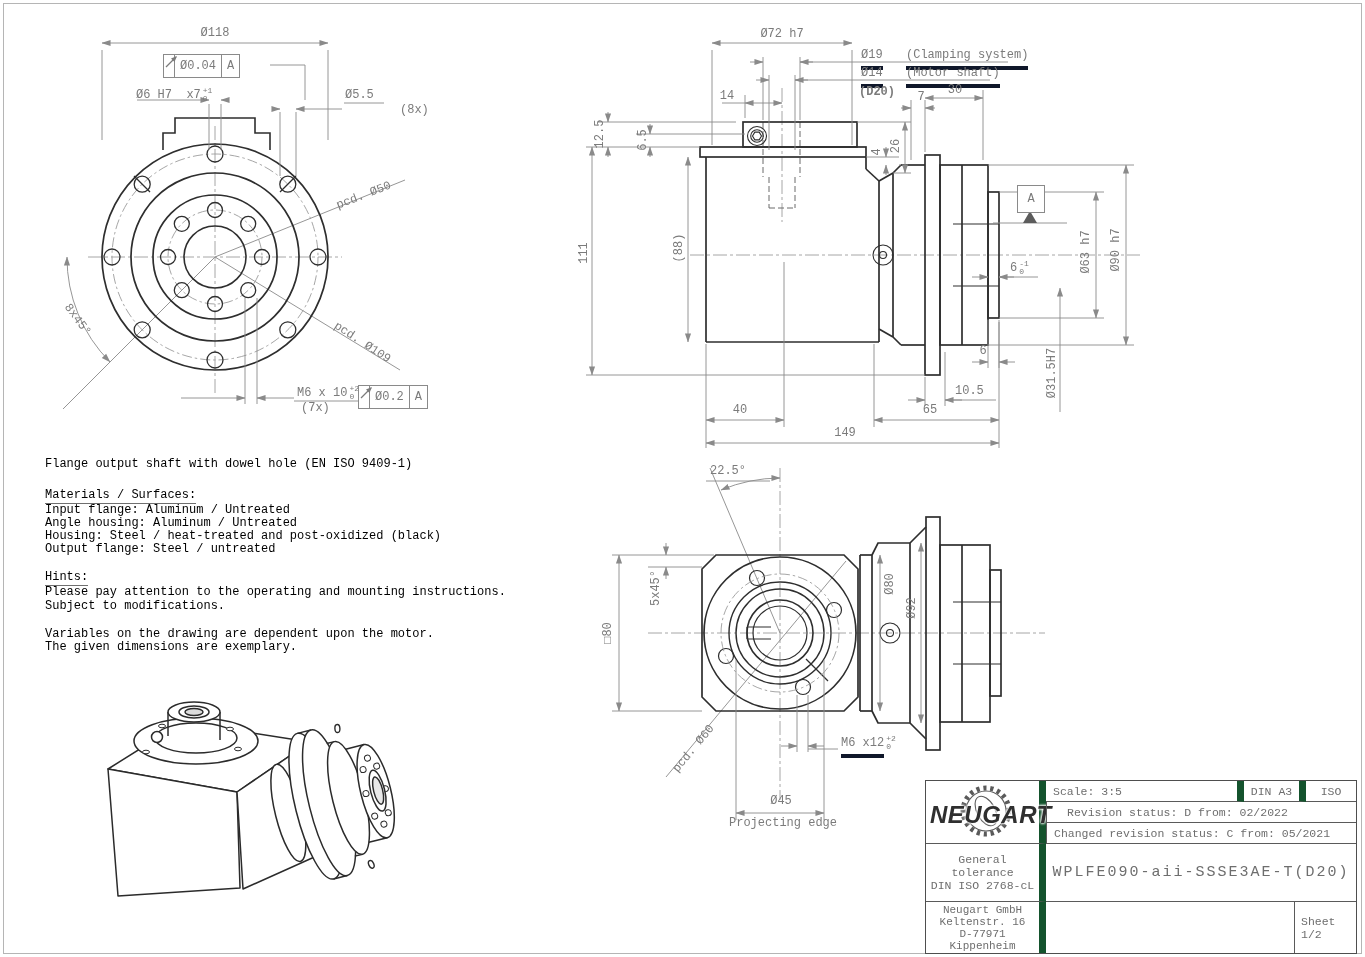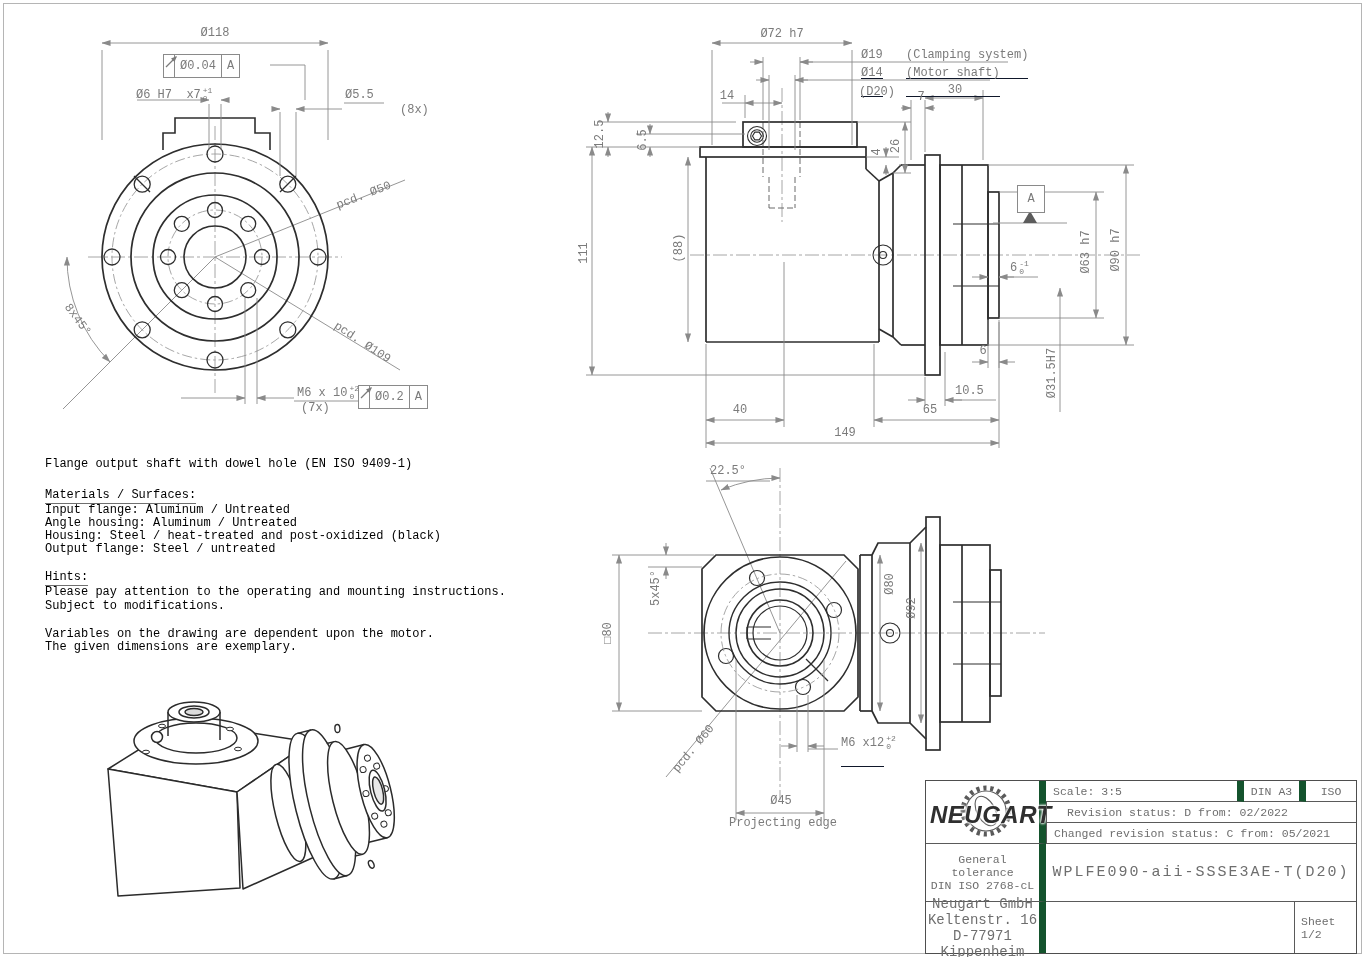--- a/index.html
+++ b/index.html
@@ -4,21 +4,21 @@
 <style>
   html,body{margin:0;padding:0;background:#e8e8e8;}
   .page{position:relative;width:1365px;height:957px;background:#ffffff;overflow:hidden;
         font-family:"Liberation Mono","DejaVu Sans Mono",monospace;}
   .frame{position:absolute;left:3px;top:3px;width:1357px;height:949px;border:1px solid #b5b5b5;}
   svg{position:absolute;left:0;top:0;}
   .lbl{position:absolute;font-size:12px;color:#7b7b7b;white-space:pre;line-height:13px;
        transform:translate(-50%,-50%);}
   .lla{position:absolute;font-size:12px;color:#7b7b7b;white-space:pre;line-height:13px;}
   .r90{transform:translate(-50%,-50%) rotate(-90deg);}
-  .ul{border-bottom:1px solid #0f172a;padding-bottom:16px;}
+  .ul{border-bottom:4px solid #0f172a;padding-bottom:4px;}
   .tst{display:inline-flex;flex-direction:column;font-size:8px;line-height:8px;
        vertical-align:middle;margin-left:2px;}
   .tst i{font-style:normal;}
   .fcf{position:absolute;display:flex;border:1px solid #8a8a8a;background:#fff;height:22px;}
   .fcf .c{display:flex;align-items:center;justify-content:center;font-size:12px;color:#7b7b7b;
           border-right:1px solid #8a8a8a;padding:0 5px;}
   .fcf .c:last-child{border-right:none;}
   .datumbox{position:absolute;width:26px;height:26px;border:1px solid #8a8a8a;display:flex;
             align-items:center;justify-content:center;font-size:12px;color:#7b7b7b;background:#fff;}
   .note{position:absolute;font-size:12px;color:#000000;white-space:pre;}
@@ -408,21 +408,21 @@
     </span>
     <span class="c">Ø0.2</span>
     <span class="c">A</span>
   </div>
 
   <div class="lbl" style="left:782px;top:34px;">Ø72 h7</div>
   <div class="lla ul" style="left:861px;top:49px;">Ø19</div>
   <div class="lla ul" style="left:906px;top:49px;">(Clamping system)</div>
   <div class="lla ul" style="left:861px;top:67px;">Ø14</div>
   <div class="lla ul" style="left:906px;top:67px;">(Motor shaft)</div>
-  <div class="lla" style="left:859px;top:86px;">(D20)</div>
+  <div class="lla" style="left:859px;top:86px;font-weight:bold;">(D20)</div>
   <div class="lbl" style="left:727px;top:96px;">14</div>
   <div class="lbl" style="left:921px;top:97px;">7</div>
   <div class="lbl" style="left:955px;top:90px;">30</div>
   <div class="lbl r90" style="left:600px;top:134px;">12.5</div>
   <div class="lbl r90" style="left:643px;top:140px;">6.5</div>
   <div class="lbl r90" style="left:584px;top:253px;">111</div>
   <div class="lbl r90" style="left:679px;top:248px;">(88)</div>
   <div class="lbl r90" style="left:877px;top:152px;">4</div>
   <div class="lbl r90" style="left:896px;top:146px;">26</div>
   <div class="datumbox" style="left:1017px;top:185px;">A</div>
@@ -480,21 +480,21 @@
       <div>
           <div>General</div>
           <div>tolerance</div>
           <div>DIN ISO 2768-cL</div>
         </div>
     </div>
     <div class="cell bB ccent" style="left:120px;top:63px;width:310px;height:58px;">
       <span class="partnum">WPLFE090-aii-SSSE3AE-T(D20)</span>
     </div>
 
-    <div class="cell bR ccent" style="left:0;top:121px;width:120px;height:51px;font-size:14px;">
+    <div class="cell bR ccent" style="left:0;top:121px;width:120px;height:51px;font-size:11px;">
       <div>
           <div>Neugart GmbH</div>
           <div>Keltenstr. 16</div>
           <div>D-77971 Kippenheim</div>
         </div>
     </div>
     <div class="cell" style="left:120px;top:121px;width:248px;height:51px;"></div>
     <div class="cell vcent" style="left:368px;top:121px;width:62px;height:51px;padding-left:6px;border-left:1px solid #5a5a5a;">Sheet 1/2</div>
   </div>
 </div>

